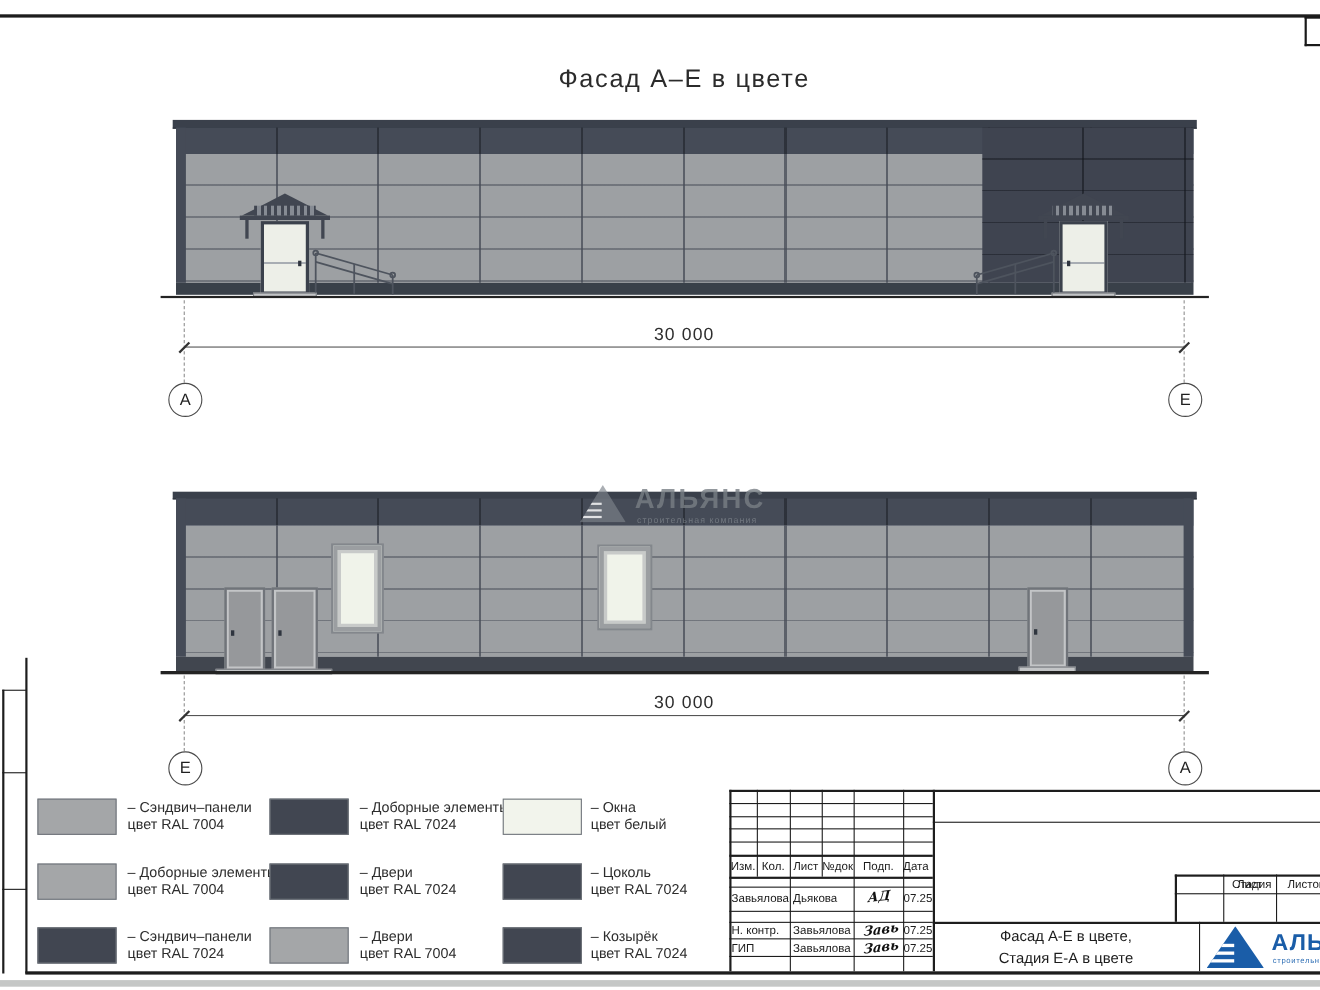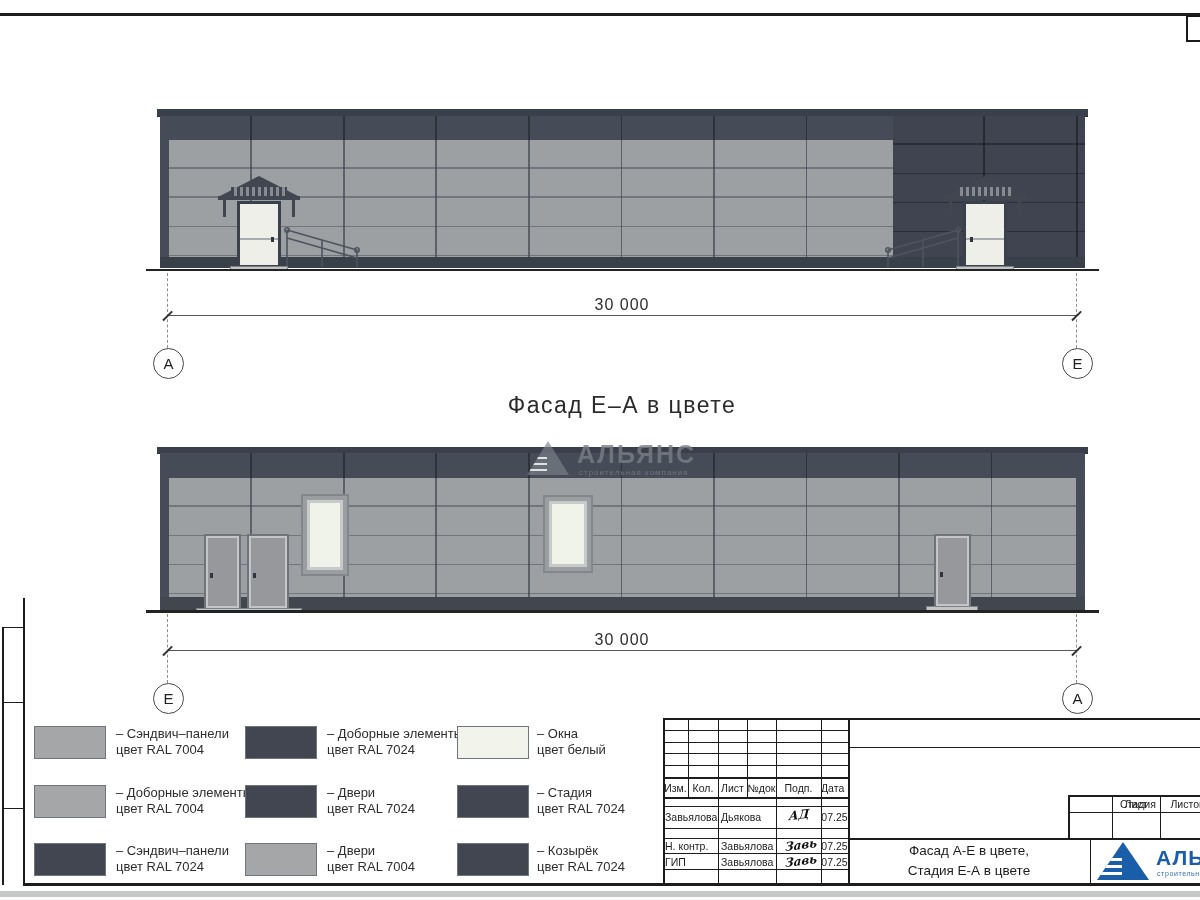--- a/index.html
+++ b/index.html
@@ -73,20 +73,21 @@
   <div class="ln" style="left:0;top:13px;width:1200px;height:2.5px;"></div>
   <div class="abs" style="left:1186px;top:15px;width:16px;height:23px;border:2px solid #1a1a1a;border-right:none;"></div>
   <div class="ln" style="left:23px;top:883px;width:1177px;height:2.5px;"></div>
   <div class="ln" style="left:23px;top:598px;width:1.5px;height:287px;"></div>
   <div class="ln" style="left:2px;top:627px;width:1.5px;height:258px;"></div>
   <div class="ln" style="left:2px;top:627px;width:22px;height:1.3px;"></div>
   <div class="ln" style="left:2px;top:702px;width:22px;height:1.3px;"></div>
   <div class="ln" style="left:2px;top:808px;width:22px;height:1.3px;"></div>
   <div class="abs" style="left:0;top:891px;width:1200px;height:6px;background:#c5c7c6;"></div>
 
+  <div class="dwg-title" style="left:422px;top:58px;">Фасад А–Е в цвете</div>
 
   <div class="facade" style="left:160px;top:109px;width:925px;height:162px;">
     <div class="cap" style="left:-3px;top:0;width:931px;height:7px;"></div>
     <div class="band" style="left:0;top:7px;width:925px;height:24px;"></div>
     <div class="field" style="left:0;top:31px;width:925px;height:117px;"></div>
     <div class="edge" style="left:0;top:7px;width:9px;height:141px;"></div>
     <div class="darksec" style="left:733px;top:7px;width:192px;height:141px;"></div>
     <div class="plinth" style="left:0;top:148px;width:925px;height:11px;"></div>
 
     <div class="tri" style="left:60px;top:67px;"></div>
@@ -136,21 +137,20 @@
 
   <div class="ext-line" style="left:167px;top:273px;height:75px;"></div>
   <div class="ext-line" style="left:1076px;top:273px;height:75px;"></div>
   <div class="dim-line" style="left:168px;top:315px;width:909px;"></div>
   <div class="tick" style="left:161px;top:315px;"></div>
   <div class="tick" style="left:1070px;top:315px;"></div>
   <div class="dim-label" style="left:512px;top:296px;">30 000</div>
   <div class="axis" style="left:153px;top:348px;">А</div>
   <div class="axis" style="left:1062px;top:348px;">Е</div>
 
-  <div class="dwg-title" style="left:422px;top:392px;">Фасад Е–А в цвете</div>
 
   <div class="facade" style="left:160px;top:447px;width:925px;height:166px;">
     <div class="cap" style="left:-3px;top:0;width:931px;height:6px;"></div>
     <div class="band" style="left:0;top:6px;width:925px;height:25px;"></div>
     <div class="field" style="left:0;top:31px;width:925px;height:119px;"></div>
     <div class="edge" style="left:0;top:6px;width:9px;height:144px;"></div>
     <div class="edge" style="left:916px;top:6px;width:9px;height:144px;"></div>
     <div class="plinth" style="left:0;top:150px;width:925px;height:13px;background:#41464F;"></div>
 
     <div class="door-gray" style="left:44px;top:87px;width:37px;height:76px;">
@@ -211,21 +211,21 @@
         <div>– Доборные элементы</div>
         <div>цвет RAL 7004</div>
       </div>
     <div class="sw" style="left: 245px; top: 70px; background: rgb(65, 70, 81);"></div>
     <div class="legend-text" style="left:327px;top:70px;">
         <div>– Двери</div>
         <div>цвет RAL 7024</div>
       </div>
     <div class="sw" style="left: 457px; top: 70px; background: rgb(65, 70, 81);"></div>
     <div class="legend-text" style="left:537px;top:70px;">
-        <div>– Стадия</div>
+        <div>– Цоколь</div>
         <div>цвет RAL 7024</div>
       </div>
 
     <div class="sw" style="left: 34px; top: 128px; background: rgb(65, 70, 81);"></div>
     <div class="legend-text" style="left:116px;top:128px;">
         <div>– Сэндвич–панели</div>
         <div>цвет RAL 7024</div>
       </div>
     <div class="sw" style="left: 245px; top: 128px; background: rgb(164, 166, 168);"></div>
     <div class="legend-text" style="left:327px;top:128px;">

